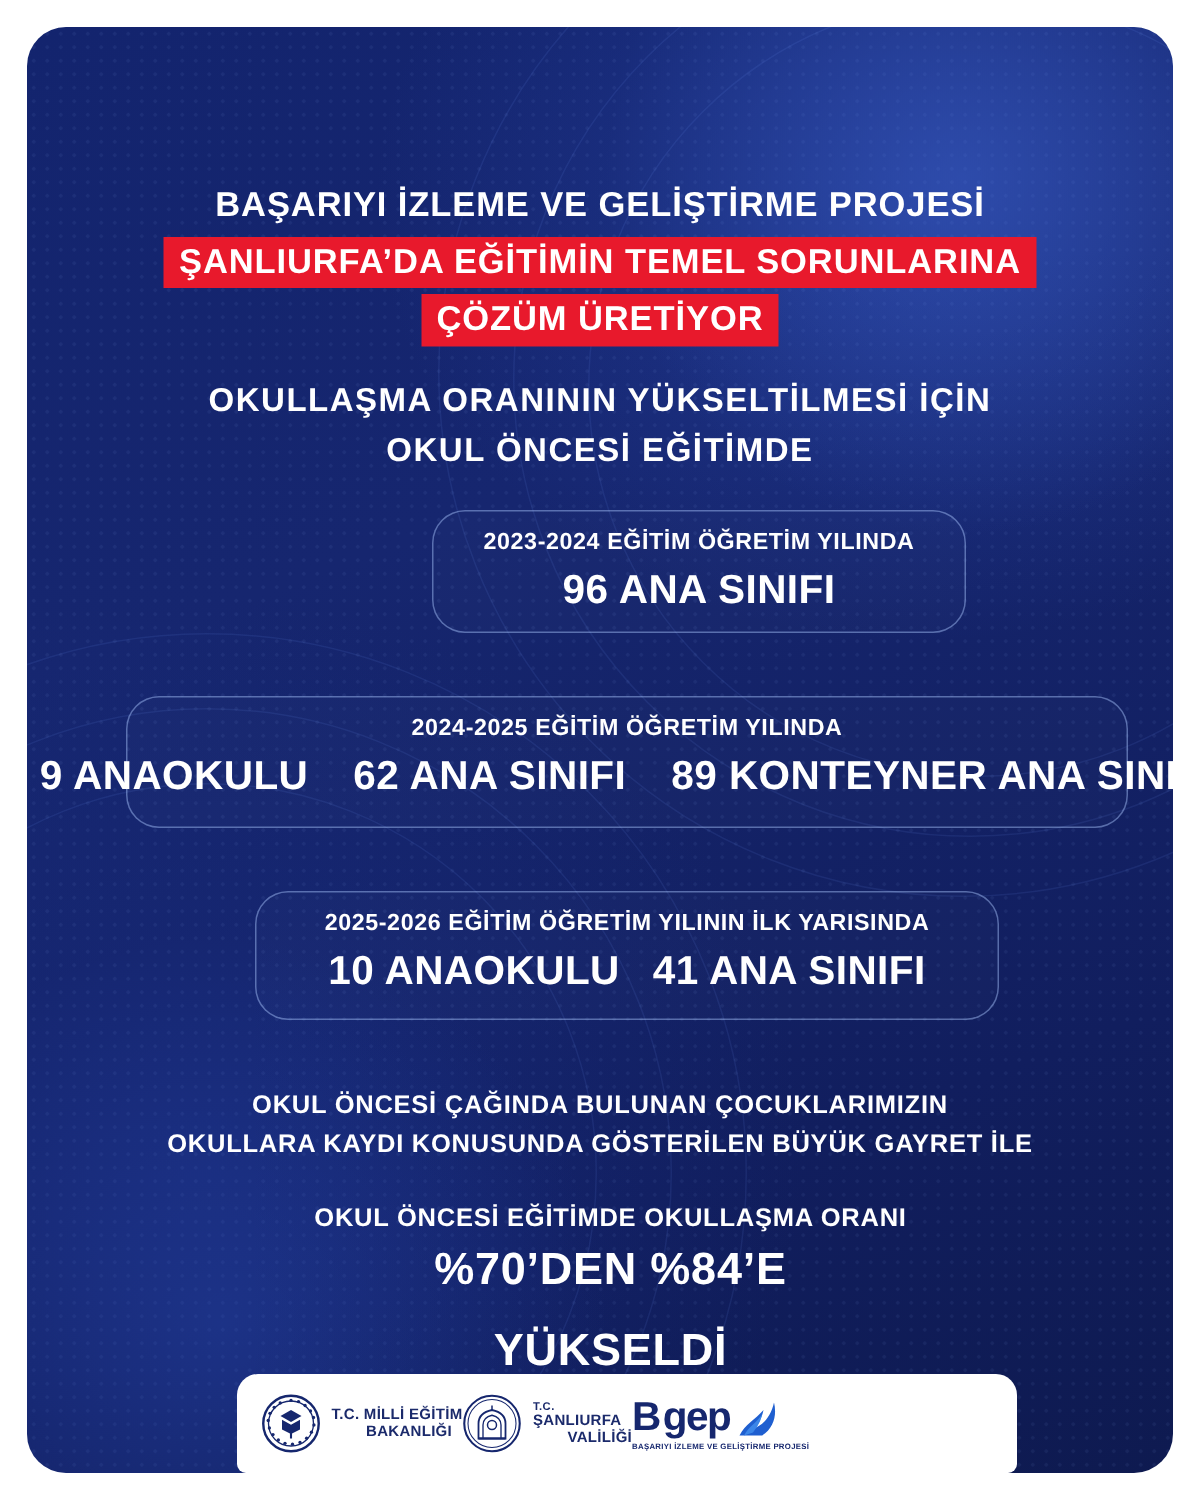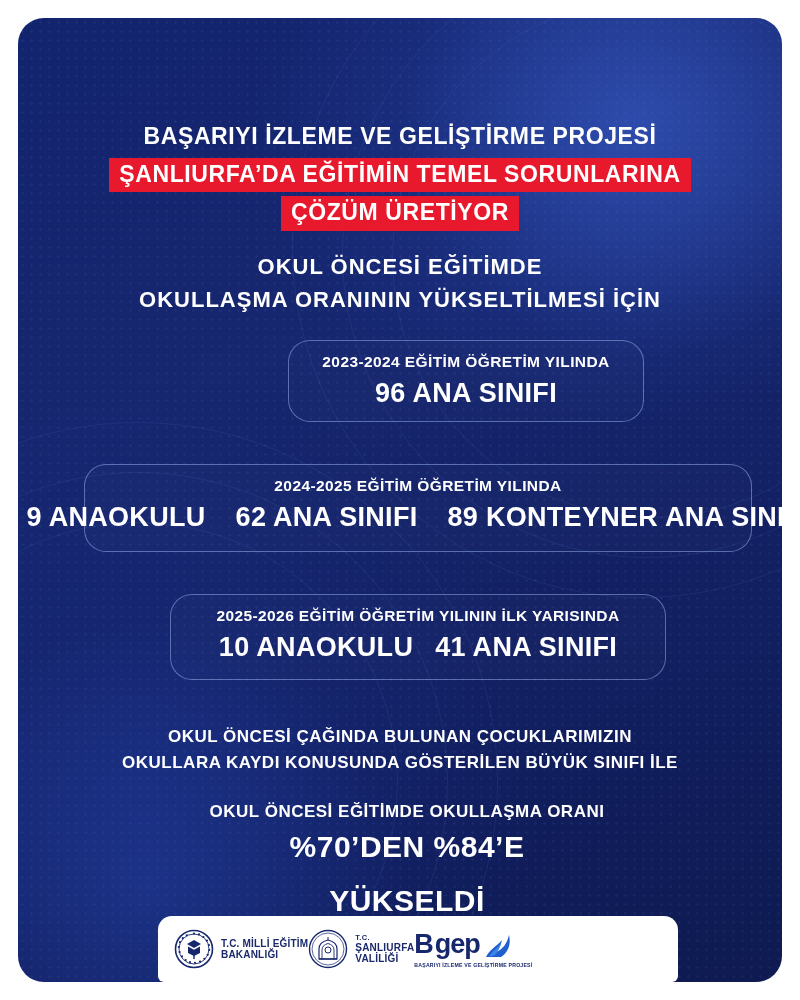--- a/index.html
+++ b/index.html
@@ -205,21 +205,21 @@
     width: 40px; height: 40px;
     flex: 0 0 40px;
     display: block;
   }
   .logo-text {
     line-height: 1.12;
     color: #1b2a6b;
   }
   .logo-text .tc { font-size: 7.5px; font-weight: bold; letter-spacing: 0.3px; }
   .logo-text .n1 { font-size: 10px; font-weight: bold; letter-spacing: 0.2px; }
-  .logo-text .n2 { font-size: 10px; font-weight: bold; letter-spacing: 0.2px; }
+  .logo-text .n2 { font-size: 10px; font-weight: bold; letter-spacing: 0.2px; margin-left: 23px; }
 
   .logo-vali .logo-text { text-align: left; }
 
   .logo-bgep {
     display: flex;
     align-items: center;
     gap: 4px;
   }
   .bgep-main {
     font-size: 27px;
@@ -256,22 +256,22 @@
 
     <div class="content">
 
       <div class="headline">
         <div class="l1">BAŞARIYI İZLEME VE GELİŞTİRME PROJESİ</div>
         <div><span class="hl-red">ŞANLIURFA’DA EĞİTİMİN TEMEL SORUNLARINA</span></div>
         <div><span class="hl-red second">ÇÖZÜM ÜRETİYOR</span></div>
       </div>
 
       <div class="subhead">
+        <div>OKULLAŞMA ORANININ YÜKSELTİLMESİ İÇİN</div>
         <div>OKUL ÖNCESİ EĞİTİMDE</div>
-        <div>OKULLAŞMA ORANININ YÜKSELTİLMESİ İÇİN</div>
       </div>
 
       <div class="statbox" id="box1">
         <div class="year">2023-2024 EĞİTİM ÖĞRETİM YILINDA</div>
         <div class="values">
           <span>96 ANA SINIFI</span>
         </div>
       </div>
 
       <div class="statbox" id="box2">
@@ -286,21 +286,21 @@
       <div class="statbox" id="box3">
         <div class="year">2025-2026 EĞİTİM ÖĞRETİM YILININ İLK YARISINDA</div>
         <div class="values">
           <span>10 ANAOKULU</span>
           <span>41 ANA SINIFI</span>
         </div>
       </div>
 
       <div class="para">
         <div>OKUL ÖNCESİ ÇAĞINDA BULUNAN ÇOCUKLARIMIZIN</div>
-        <div>OKULLARA KAYDI KONUSUNDA GÖSTERİLEN BÜYÜK SINIFI İLE</div>
+        <div>OKULLARA KAYDI KONUSUNDA GÖSTERİLEN BÜYÜK GAYRET İLE</div>
       </div>
 
       <div class="conclusion">
         <div class="c1">OKUL ÖNCESİ EĞİTİMDE OKULLAŞMA ORANI</div>
         <div class="c2">%70’DEN %84’E</div>
         <div class="c3">YÜKSELDİ</div>
       </div>
 
       <div class="logobar">
 

